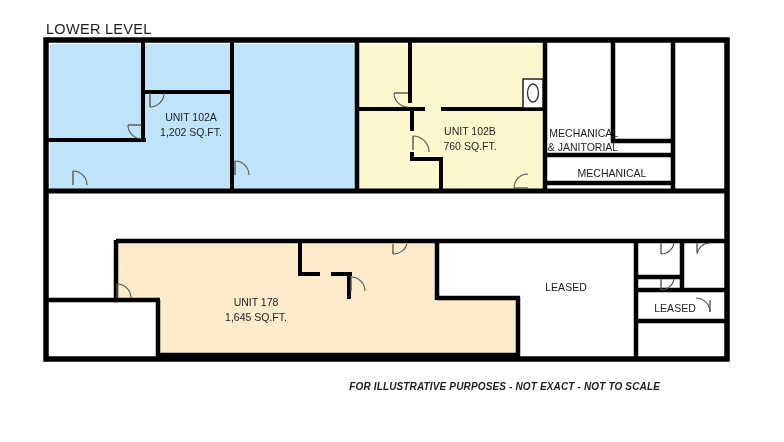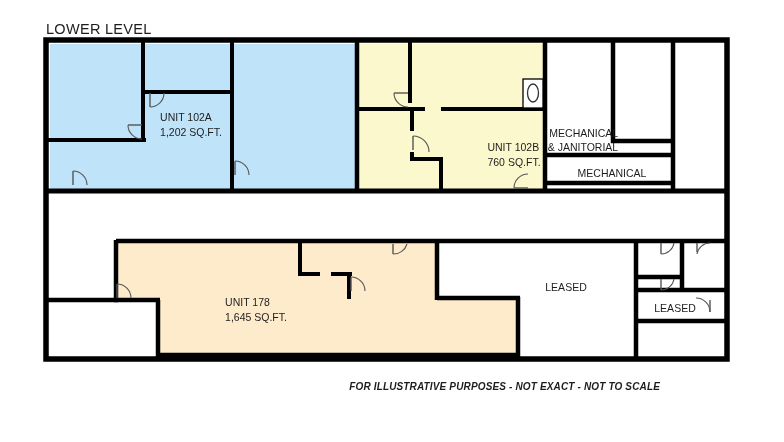--- a/index.html
+++ b/index.html
@@ -47,20 +47,21 @@
     font-weight: bold;
     color: #1d1d1d;
     letter-spacing: 0.15px;
     white-space: nowrap;
     font-family: "Liberation Sans", sans-serif;
   }
   .room-label {
     position: absolute;
     font-size: 10.5px;
     color: #1d1d1d;
+    text-align: center;
     line-height: 15px;
     white-space: nowrap;
     font-family: "Liberation Sans", sans-serif;
     transform: translateX(-50%);
   }
   .room-label .line2 { display: block; }
   .wall { stroke: #000000; stroke-linecap: butt; }
   .door-arc { fill: none; stroke: #555555; stroke-width: 1.1; }
   .door-leaf { stroke: #555555; stroke-width: 1.4; }
   .fixture { fill: #ffffff; stroke: #000000; stroke-width: 1.3; }
@@ -224,21 +225,21 @@
       <rect class="fixture" x="523" y="79" width="20" height="29"></rect>
       <ellipse class="fixture-oval" cx="533" cy="93" rx="5.5" ry="9"></ellipse>
     </g>
   </svg>
 
   <div class="room-label" style="left:191px; top:110px;">
     <span>UNIT 102A</span>
     <span class="line2">1,202 SQ.FT.</span>
   </div>
 
-  <div class="room-label" style="left:470px; top:140px;margin-left:44px;">
+  <div class="room-label" style="left:470px; top:124px;">
     <span>UNIT 102B</span>
     <span class="line2">760 SQ.FT.</span>
   </div>
 
   <div class="room-label" style="left:256px; top:295px;">
     <span>UNIT 178</span>
     <span class="line2">1,645 SQ.FT.</span>
   </div>
 
   <div class="room-label" style="left:583px; top:126px; text-align:right; line-height:14px;">

